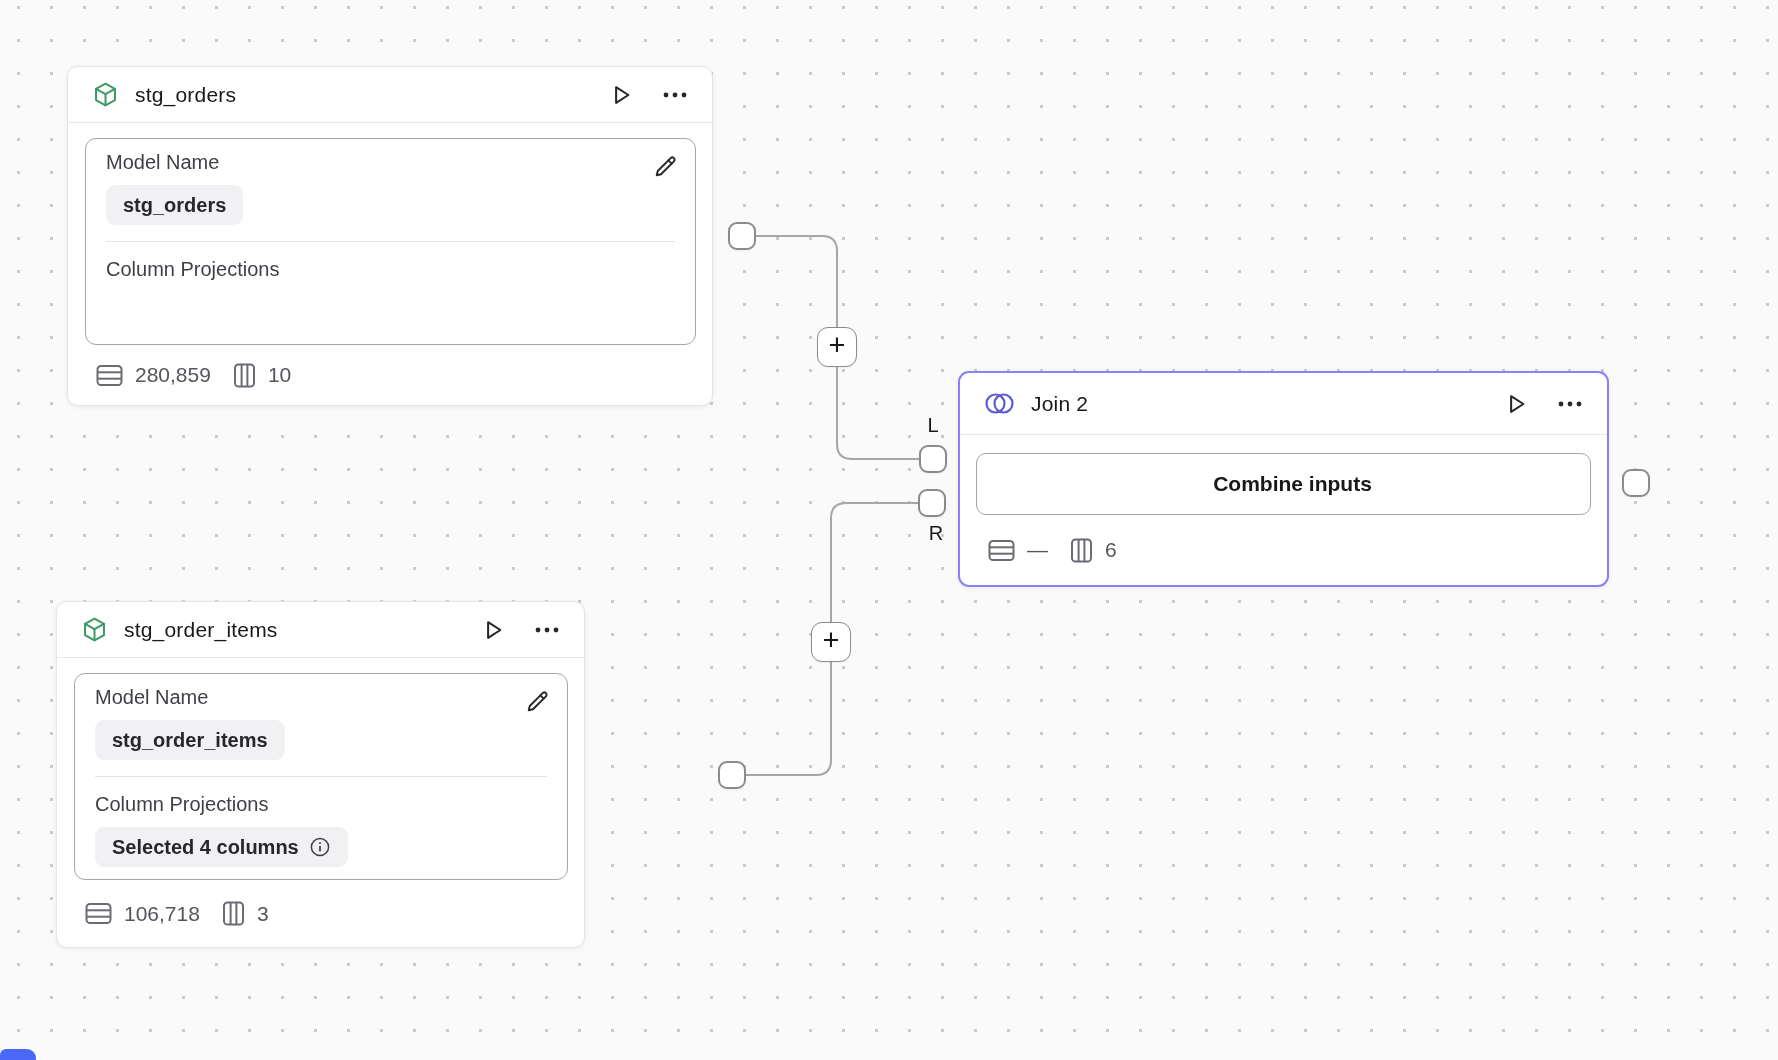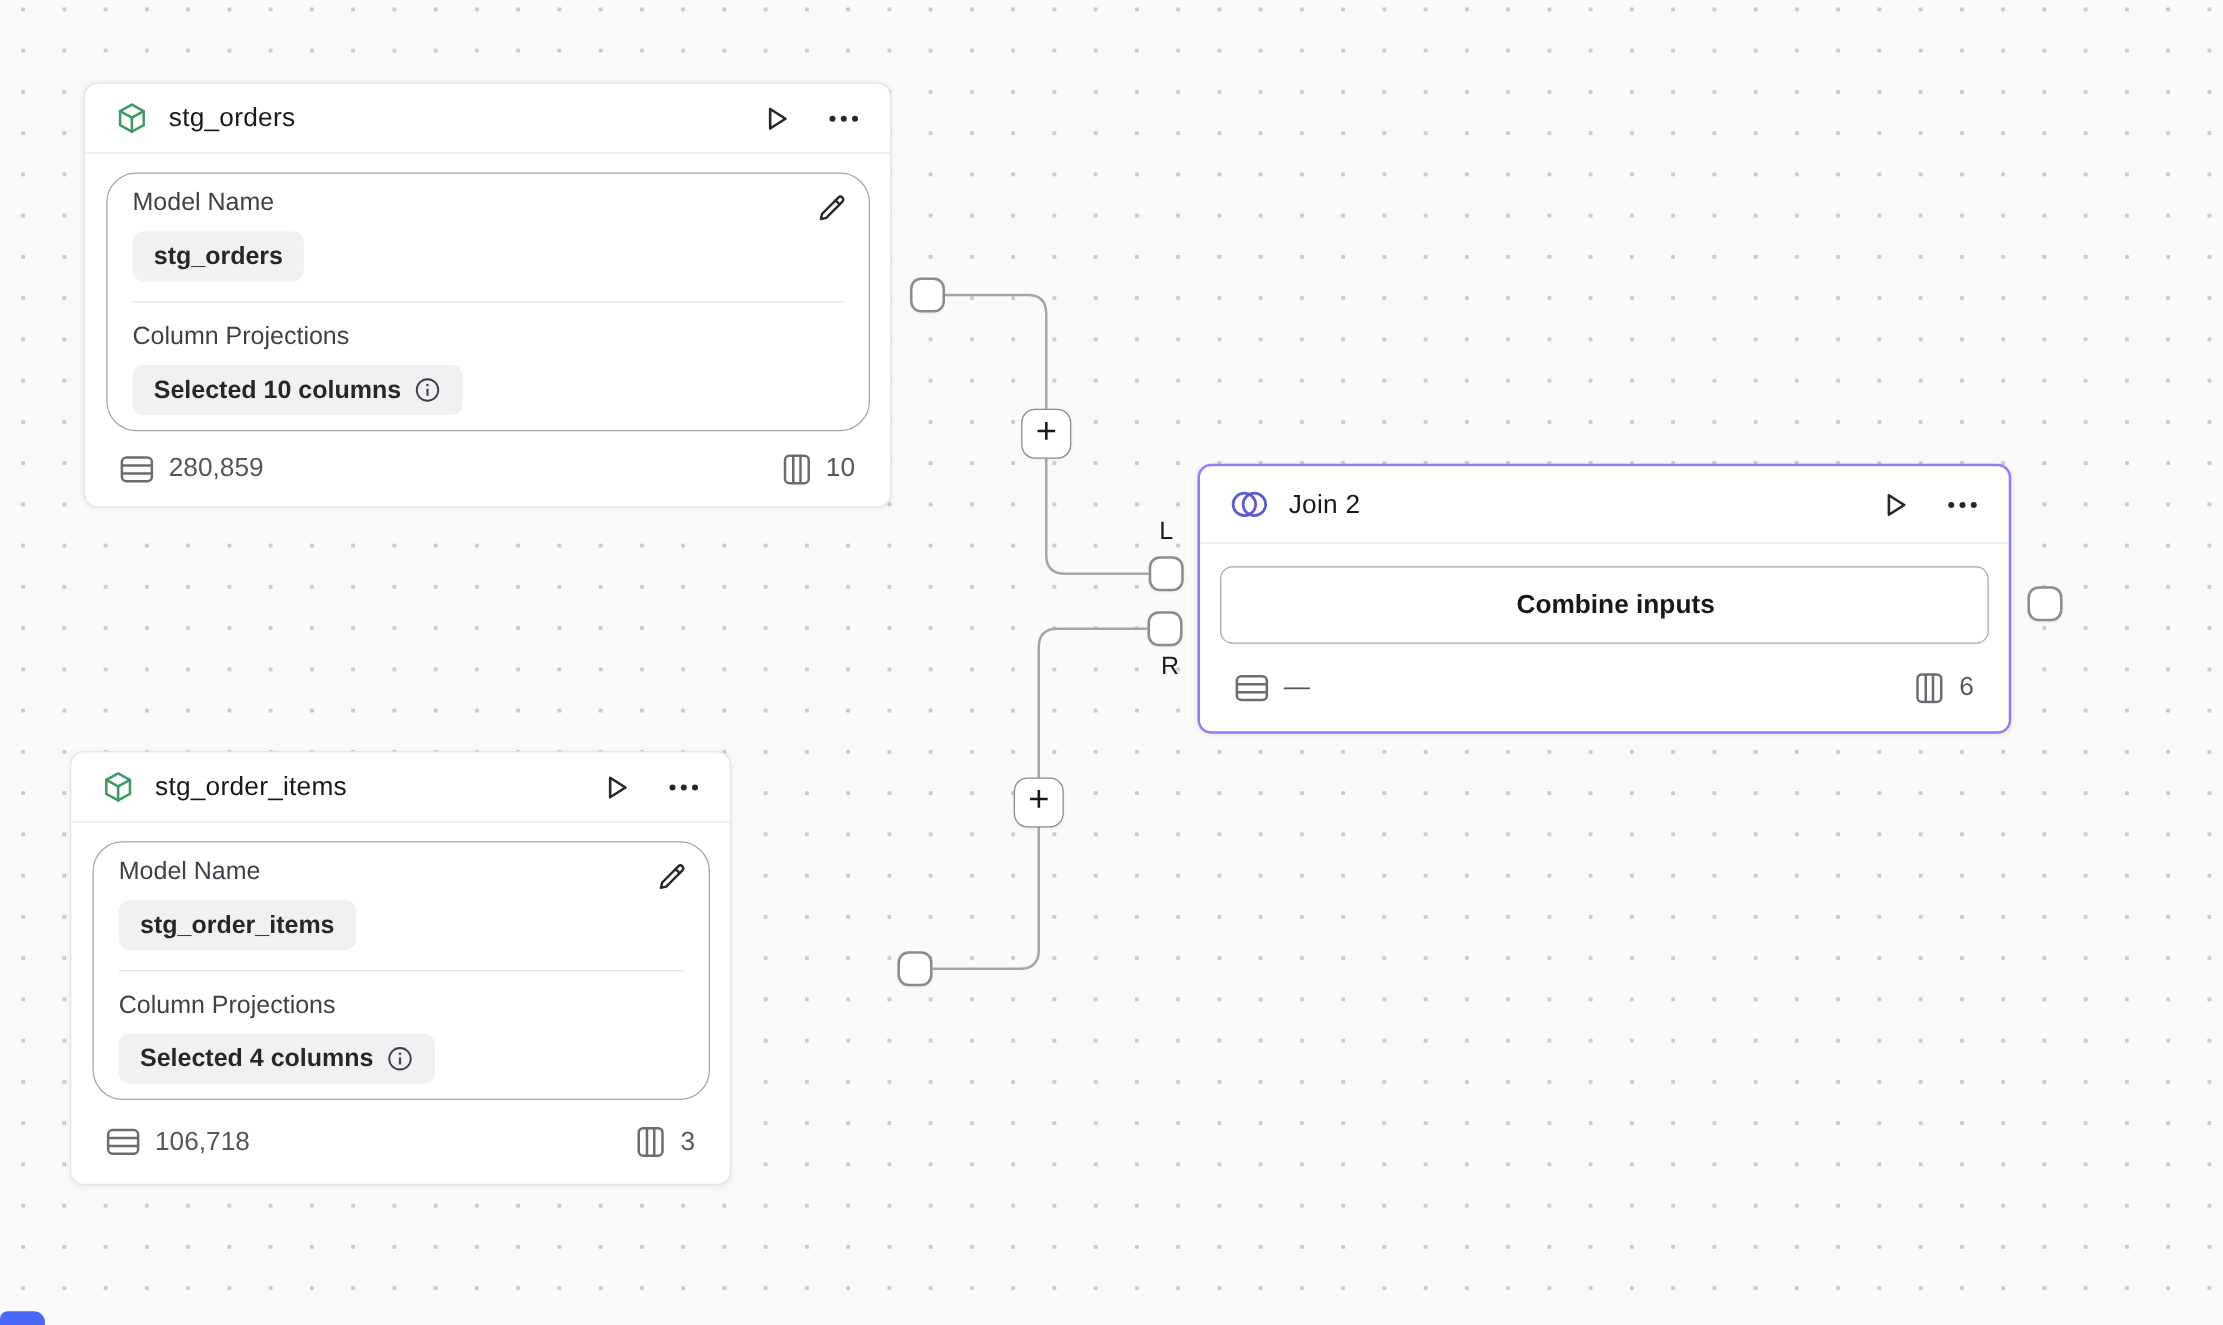--- a/index.html
+++ b/index.html
@@ -35,34 +35,34 @@
   .node.selected .node-header { height: 62px; }
   .node-title {
     flex: 1; font-size: 21px; font-weight: 500; color: #18181b; letter-spacing: .2px;
     white-space: nowrap;
   }
   .header-actions { display: flex; align-items: center; gap: 28px; }
   .icon-btn { display: flex; align-items: center; justify-content: center; cursor: pointer; background: none; border: none; padding: 0; }
 
   .inner-card {
     margin: 15px 16px 0 17px; flex: none;
-    border: 1px solid #a6a6ad; border-radius: 24px;
+    border: 1px solid #a6a6ad; border-radius: 11px;
     padding: 10px 20px 15px; position: relative; height: 207px;
   }
   .field-label { font-size: 20px; color: #3f3f46; line-height: 26px; }
   .chip {
     display: inline-flex; align-items: center; gap: 10px; margin-top: 10px;
     background: #f1f1f3; border-radius: 9px; padding: 7px 17px;
     font-size: 20px; font-weight: 600; color: #27272a; line-height: 26px;
   }
   .card-divider { height: 1px; background: #e4e4e7; margin: 16px 0 14px; }
   .edit-btn { position: absolute; top: 14px; right: 16px; }
 
   .node-footer {
-    flex: 1; display: flex; align-items: center; justify-content: space-between;
+    flex: 1; display: flex; align-items: center; justify-content: flex-start;
     padding: 0 28px; gap: 22px; color: #55555b; font-size: 21px;
   }
   .stat { display: flex; align-items: center; gap: 12px; }
   .stat svg { display: block; }
 
   .combine-btn {
     margin: 18px 16px 0; height: 62px; flex: none;
     border: 1px solid #a6a6ad; border-radius: 10px; background: #fff;
     display: flex; align-items: center; justify-content: center;
     font-size: 21px; font-weight: 600; color: #18181b; cursor: pointer; padding-left: 24px;
@@ -139,28 +139,20 @@
           <path d="M4.2 19.8 L5.1 16 L16.6 4.5 A 2.05 2.05 0 0 1 19.5 7.4 L8 18.9 L4.2 19.8 Z"></path>
             <path d="M14.6 6.5 L17.5 9.4"></path>
         </svg>
         <span></span>
       </button>
       <span class="chip">
         <span>stg_orders</span>
       </span>
       <div class="card-divider"></div>
       <div class="field-label">Column Projections</div>
-      <span class="chip">
-        <span>Selected 10 columns</span>
-        <svg width="22" height="22" viewBox="0 0 22 22" fill="none" stroke="#3f3f46" stroke-width="1.5">
-          <circle cx="11" cy="11" r="8.6"></circle>
-            <path d="M11 10 V 15.6" stroke-width="1.7"></path>
-            <circle cx="11" cy="6.9" r="1" fill="#3f3f46" stroke="none"></circle>
-        </svg>
-      </span>
     </div>
     <div class="node-footer">
       <span class="stat">
         <svg width="27" height="23" viewBox="0 0 27 23" fill="none" stroke="#6b6b72" stroke-width="2">
           <rect x="1.5" y="2" width="24" height="19" rx="3.6"></rect>
             <path d="M1.5 8.3 H 25.5"></path>
             <path d="M1.5 14.7 H 25.5"></path>
         </svg>
         <span>280,859</span>
       </span>

